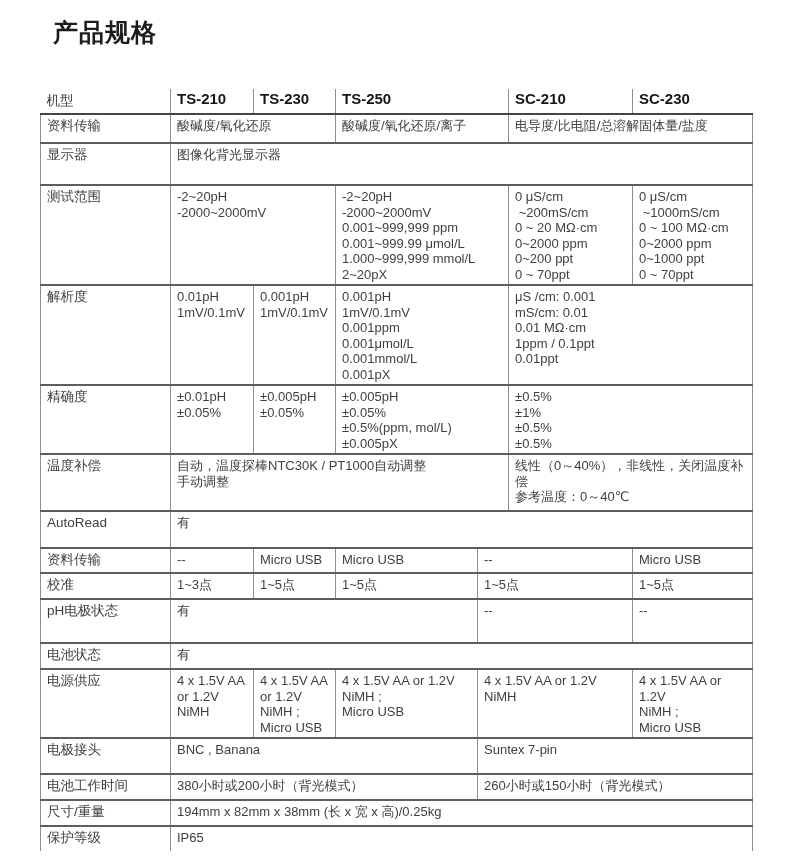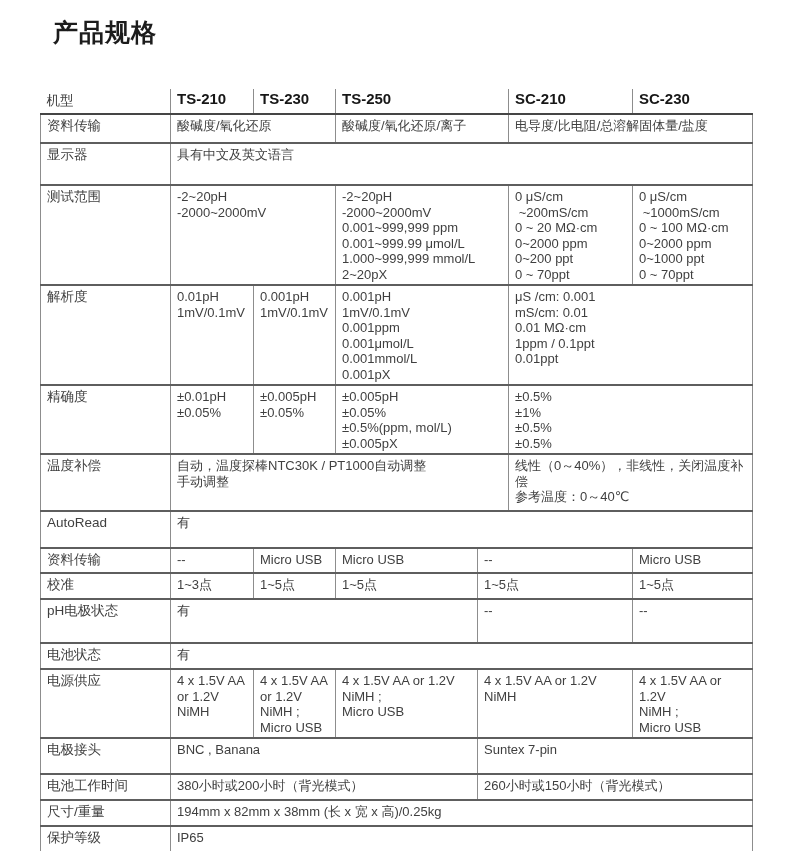--- a/index.html
+++ b/index.html
@@ -47,21 +47,21 @@
 
     <tr style="height:29px">
       <td class="lbl">资料传输</td>
       <td colspan="2">酸碱度/氧化还原</td>
       <td colspan="2">酸碱度/氧化还原/离子</td>
       <td colspan="2">电导度/比电阻/总溶解固体量/盐度</td>
     </tr>
 
     <tr style="height:42px">
       <td class="lbl">显示器</td>
-      <td colspan="6">具有中文及英文语言</td>
+      <td colspan="6">图像化背光显示器</td>
     </tr>
 
 
     <tr style="height:99px">
       <td class="lbl">测试范围</td>
       <td colspan="2">-2~20pH
 -2000~2000mV</td>
       <td colspan="2">-2~20pH
 -2000~2000mV
 0.001~999,999 ppm

